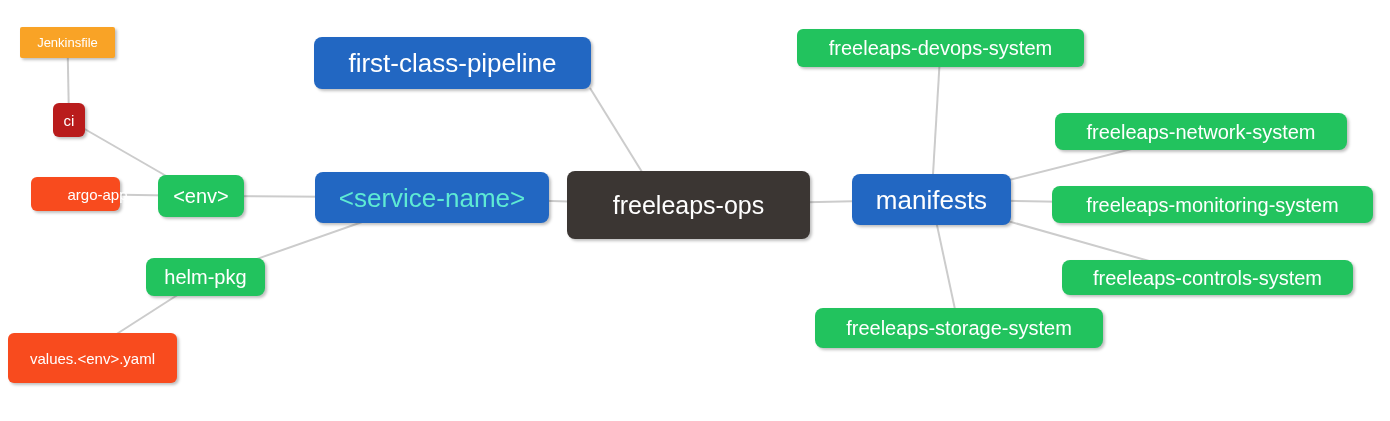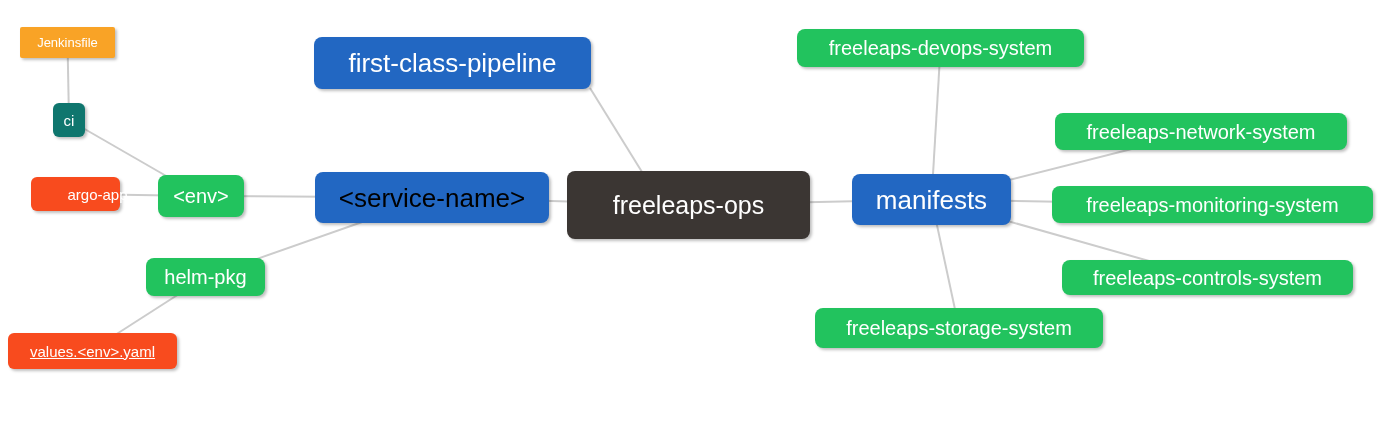--- a/index.html
+++ b/index.html
@@ -56,48 +56,48 @@
       <line x1="688.5" y1="205" x2="931.5" y2="199.5" stroke="#cccccc" stroke-width="2"></line>
       <line x1="931.5" y1="199.5" x2="940.5" y2="48" stroke="#cccccc" stroke-width="2"></line>
       <line x1="931.5" y1="199.5" x2="1201" y2="131.5" stroke="#cccccc" stroke-width="2"></line>
       <line x1="931.5" y1="199.5" x2="1212.5" y2="204.5" stroke="#cccccc" stroke-width="2"></line>
       <line x1="931.5" y1="199.5" x2="1207.5" y2="277.5" stroke="#cccccc" stroke-width="2"></line>
       <line x1="931.5" y1="199.5" x2="959" y2="328" stroke="#cccccc" stroke-width="2"></line>
     </svg>
 <div class="node lv0" style="left: 567px; top: 171px; width: 243px; height: 68px; background: rgb(59, 54, 51); color: rgb(255, 255, 255);">
       <span>freeleaps-ops</span>
     </div>
-    <div class="node lv1" style="left: 315px; top: 172px; width: 234px; height: 51px; background: rgb(34, 103, 194); color: #000000;">
+    <div class="node lv1" style="left: 315px; top: 172px; width: 234px; height: 51px; background: rgb(34, 103, 194); color: #5eead4;">
       <span>&lt;service-name&gt;</span>
     </div>
     <div class="node lv1" style="left: 314px; top: 37px; width: 277px; height: 52px; background: rgb(34, 103, 194); color: rgb(255, 255, 255);">
       <span>first-class-pipeline</span>
     </div>
     <div class="node lv1" style="left: 852px; top: 174px; width: 159px; height: 51px; background: rgb(34, 103, 194); color: rgb(255, 255, 255);">
       <span>manifests</span>
     </div>
     <div class="node lv2" style="left: 158px; top: 175px; width: 86px; height: 42px; background: rgb(34, 195, 94); color: rgb(255, 255, 255);">
       <span>&lt;env&gt;</span>
     </div>
     <div class="node lv2" style="left: 146px; top: 258px; width: 119px; height: 38px; background: rgb(34, 195, 94); color: rgb(255, 255, 255);">
       <span>helm-pkg</span>
     </div>
-    <div class="node lv3" style="left: 53px; top: 103px; width: 32px; height: 34px; background: #0f766e; color: rgb(255, 255, 255);">
+    <div class="node lv3" style="left: 53px; top: 103px; width: 32px; height: 34px; background: #b91c1c; color: rgb(255, 255, 255);">
       <span>ci</span>
     </div>
     <div class="node lv3" style="left: 31px; top: 177px; width: 89px; height: 34px; background: rgb(248, 75, 30); color: rgb(255, 255, 255); padding-left: 44px;">
       <span>argo-app</span>
     </div>
-    <div class="node lv3" style="left: 8px; top: 333px; width: 169px; height: 36px; background: rgb(248, 75, 30); color: rgb(255, 255, 255); text-decoration: underline;">
+    <div class="node lv3" style="left: 8px; top: 333px; width: 169px; height: 50px; background: rgb(248, 75, 30); color: rgb(255, 255, 255);">
       <span>values.&lt;env&gt;.yaml</span>
     </div>
     <div class="node lv4" style="left: 20px; top: 27px; width: 95px; height: 31px; background: rgb(249, 163, 38); color: rgb(255, 255, 255);">
       <span>Jenkinsfile</span>
     </div>
-    <div class="node lv2" style="left: 797px; top: 29px; width: 287px; height: 38px; background: rgb(34, 195, 94); color: rgb(255, 255, 255);">
+    <div class="node lv2" style="left: 797px; top: 29px; width: 287px; height: 38px; background: rgb(34, 195, 94); color: rgb(255, 255, 255); border-radius: 6px;">
       <span>freeleaps-devops-system</span>
     </div>
     <div class="node lv2" style="left: 1055px; top: 113px; width: 292px; height: 37px; background: rgb(34, 195, 94); color: rgb(255, 255, 255);">
       <span>freeleaps-network-system</span>
     </div>
     <div class="node lv2" style="left: 1052px; top: 186px; width: 321px; height: 37px; background: rgb(34, 195, 94); color: rgb(255, 255, 255);">
       <span>freeleaps-monitoring-system</span>
     </div>
     <div class="node lv2" style="left: 1062px; top: 260px; width: 291px; height: 35px; background: rgb(34, 195, 94); color: rgb(255, 255, 255);">
       <span>freeleaps-controls-system</span>

